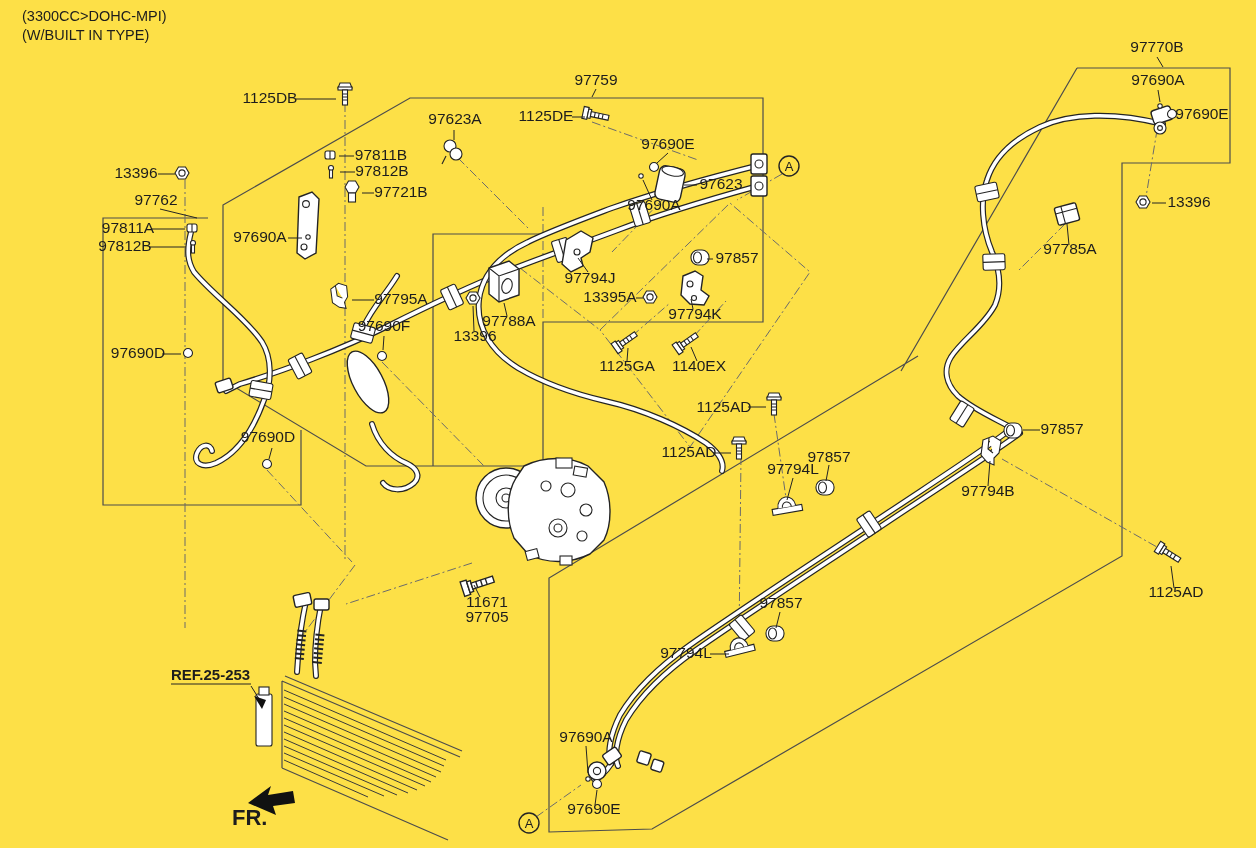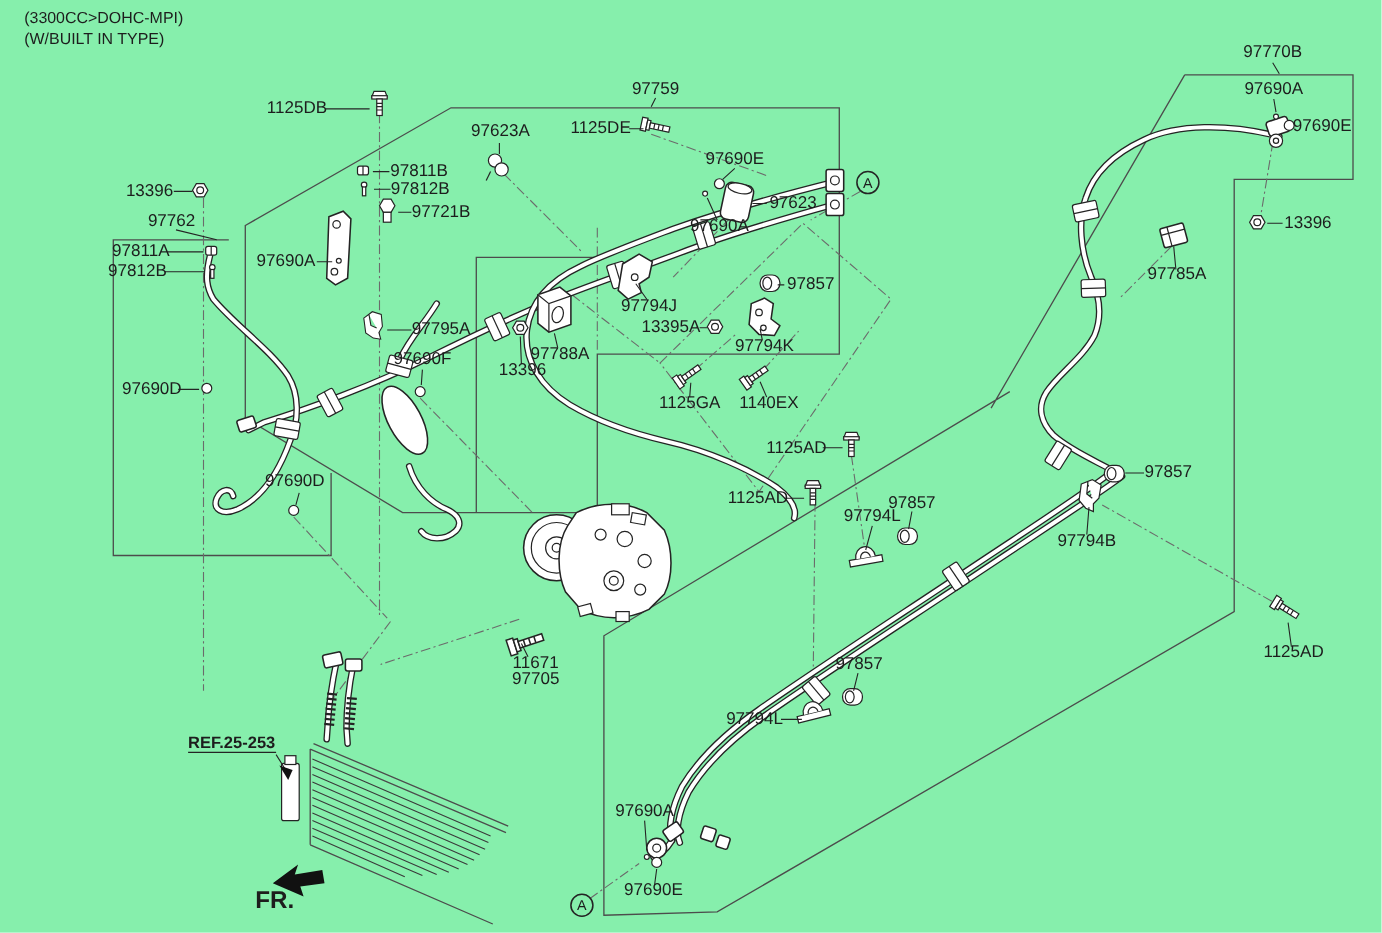--- a/index.html
+++ b/index.html
@@ -1,16 +1,16 @@
 <!DOCTYPE html>
 <html><head>
 <meta charset="utf-8">
 <style>
   html,body{margin:0;padding:0;background:#fff;}
-  .stage{position:relative;width:1256px;height:848px;background:#86efac;overflow:hidden;}
+  .stage{position:relative;width:1256px;height:848px;background:#fde047;overflow:hidden;}
   svg text{font-family:"Liberation Sans","DejaVu Sans",sans-serif;fill:#1d1d1d;}
   .outline{fill:none;stroke:#4c4c4c;stroke-width:1.2;}
   .leader{fill:none;stroke:#242424;stroke-width:1;}
   .dash{fill:none;stroke:#6b6b6b;stroke-width:1;stroke-dasharray:9 3 2 3;}
   .tube{fill:none;stroke:#242424;stroke-width:6;stroke-linecap:round;}
   .tube2{fill:none;stroke:#ffffff;stroke-width:3.6;stroke-linecap:round;}
   .part{fill:#ffffff;stroke:#242424;stroke-width:1.4;}
   .partthin{fill:#ffffff;stroke:#242424;stroke-width:1.1;}
   .coil{fill:none;stroke:#242424;stroke-width:9;stroke-dasharray:2 2.6;}
   .fins{fill:none;stroke:#3a3a3a;stroke-width:1;}

